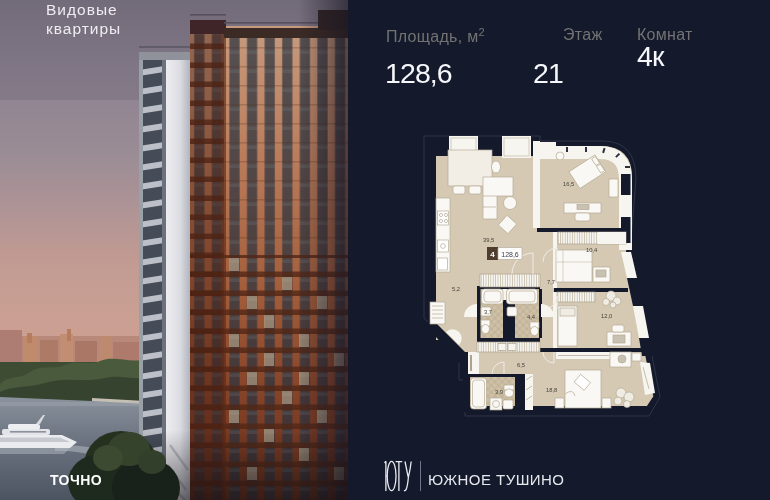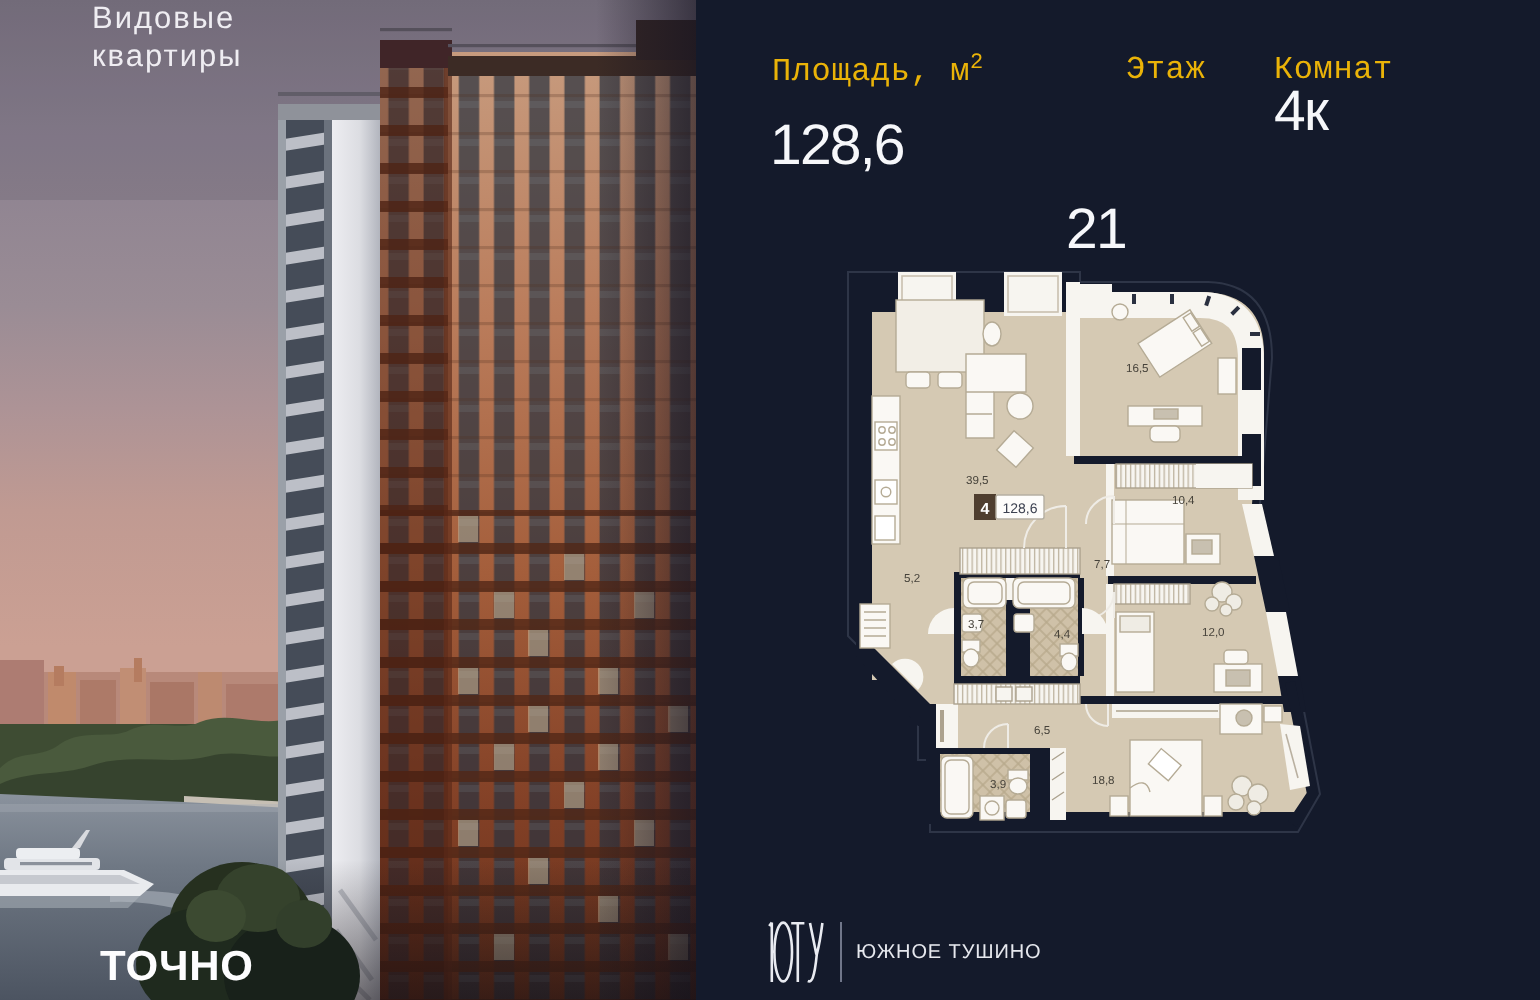--- a/index.html
+++ b/index.html
@@ -1,18 +1,18 @@
 <!DOCTYPE html>
 <html><head>
 <meta charset="utf-8">
 <style>
   html,body{margin:0;padding:0;background:#141a2b;}
   #card{position:relative;width:770px;height:500px;overflow:hidden;background:#141a2b;font-family:"Liberation Sans",sans-serif;}
   .abs{position:absolute;}
-  .lbl{color:#eab308;font-size:16px;letter-spacing:.3px;font-family:Liberation Mono, monospace;}
+  .lbl{color:#737373;font-size:16px;letter-spacing:.3px;}
   .val{color:#f6f7fa;font-size:28.5px;letter-spacing:-.9px;}
 </style>
 </head>
 <body>
 <div id="card">
 
   <div class="abs" style="left:0;top:0;width:348px;height:500px;overflow:hidden;">
     <svg width="348" height="500" viewBox="0 0 348 500" xmlns="http://www.w3.org/2000/svg">
       <defs>
         <linearGradient id="sky" x1="0" y1="0" x2="0" y2="1">
@@ -167,26 +167,26 @@
         <ellipse cx="146" cy="488" rx="34" ry="30" fill="#18211a"></ellipse>
         <ellipse cx="129" cy="449" rx="21" ry="17" fill="#35422c"></ellipse>
         <ellipse cx="108" cy="458" rx="15" ry="13" fill="#3c4a31"></ellipse>
         <ellipse cx="152" cy="462" rx="14" ry="12" fill="#323f2b"></ellipse>
       </g>
     </svg>
   </div>
 
   <div class="abs" style="left:46px;top:0px;color:#efedf2;font-size:15.5px;line-height:19px;letter-spacing:1px;">Видовые<br>квартиры</div>
 
-  <div class="abs" style="left:50px;top:472px;color:#fdfdfe;font-size:21px;font-weight:bold;letter-spacing:.4px;">ТОЧНО</div>
+  <div class="abs" style="left:50px;top:472px;color:#fdfdfe;font-size:14px;font-weight:bold;letter-spacing:.4px;">ТОЧНО</div>
 
   <div class="abs lbl" style="left:386px;top:26px;">Площадь, м<span style="font-size:11px;vertical-align:6px;">2</span></div>
   <div class="abs val" style="left:385px;top:57px;">128,6</div>
   <div class="abs lbl" style="left:533px;top:26px;margin-left:30px;">Этаж</div>
-  <div class="abs val" style="left:533px;top:57px;margin-top:42px;">21</div>
+  <div class="abs val" style="left:533px;top:57px;">21</div>
   <div class="abs lbl" style="left:637px;top:26px;">Комнат</div>
   <div class="abs val" style="left:637px;top:40px;">4к</div>
 
   <svg class="abs" style="left:405px;top:125px;" width="270" height="320" viewBox="405 125 270 320" xmlns="http://www.w3.org/2000/svg">
     <defs>
       <pattern id="tile" width="5" height="5" patternUnits="userSpaceOnUse" patternTransform="rotate(45)">
         <rect width="5" height="5" fill="#cfc1a8"></rect>
         <path d="M0,0H5M0,5H5M0,0V5M5,0V5" stroke="#b8a98c" stroke-width=".7"></path>
       </pattern>
       <pattern id="hang" width="2.4" height="12" patternUnits="userSpaceOnUse">
@@ -476,14 +476,14 @@
       <ellipse cx="8.6" cy="18" rx="4.4" ry="14.7"></ellipse>
 
       <path d="M12.6,3.6 H19.2 M15.9,3.6 V33"></path>
 
       <path d="M22,3.5 L25.2,19.2 M28.2,3.5 Q27,13 25.4,19.2 Q24.6,27.5 23.4,30.8 Q22.5,33.2 20.9,32.5"></path>
     </g>
   </svg>
 
   <div class="abs" style="left:420px;top:461px;width:1px;height:30px;background:#707689;"></div>
 
-  <div class="abs" style="left:428px;top:471px;color:#e6e8ee;font-size:10px;letter-spacing:.45px;">ЮЖНОЕ ТУШИНО</div>
+  <div class="abs" style="left:428px;top:471px;color:#e6e8ee;font-size:15px;letter-spacing:.45px;">ЮЖНОЕ ТУШИНО</div>
 </div>
 
 </body></html>

